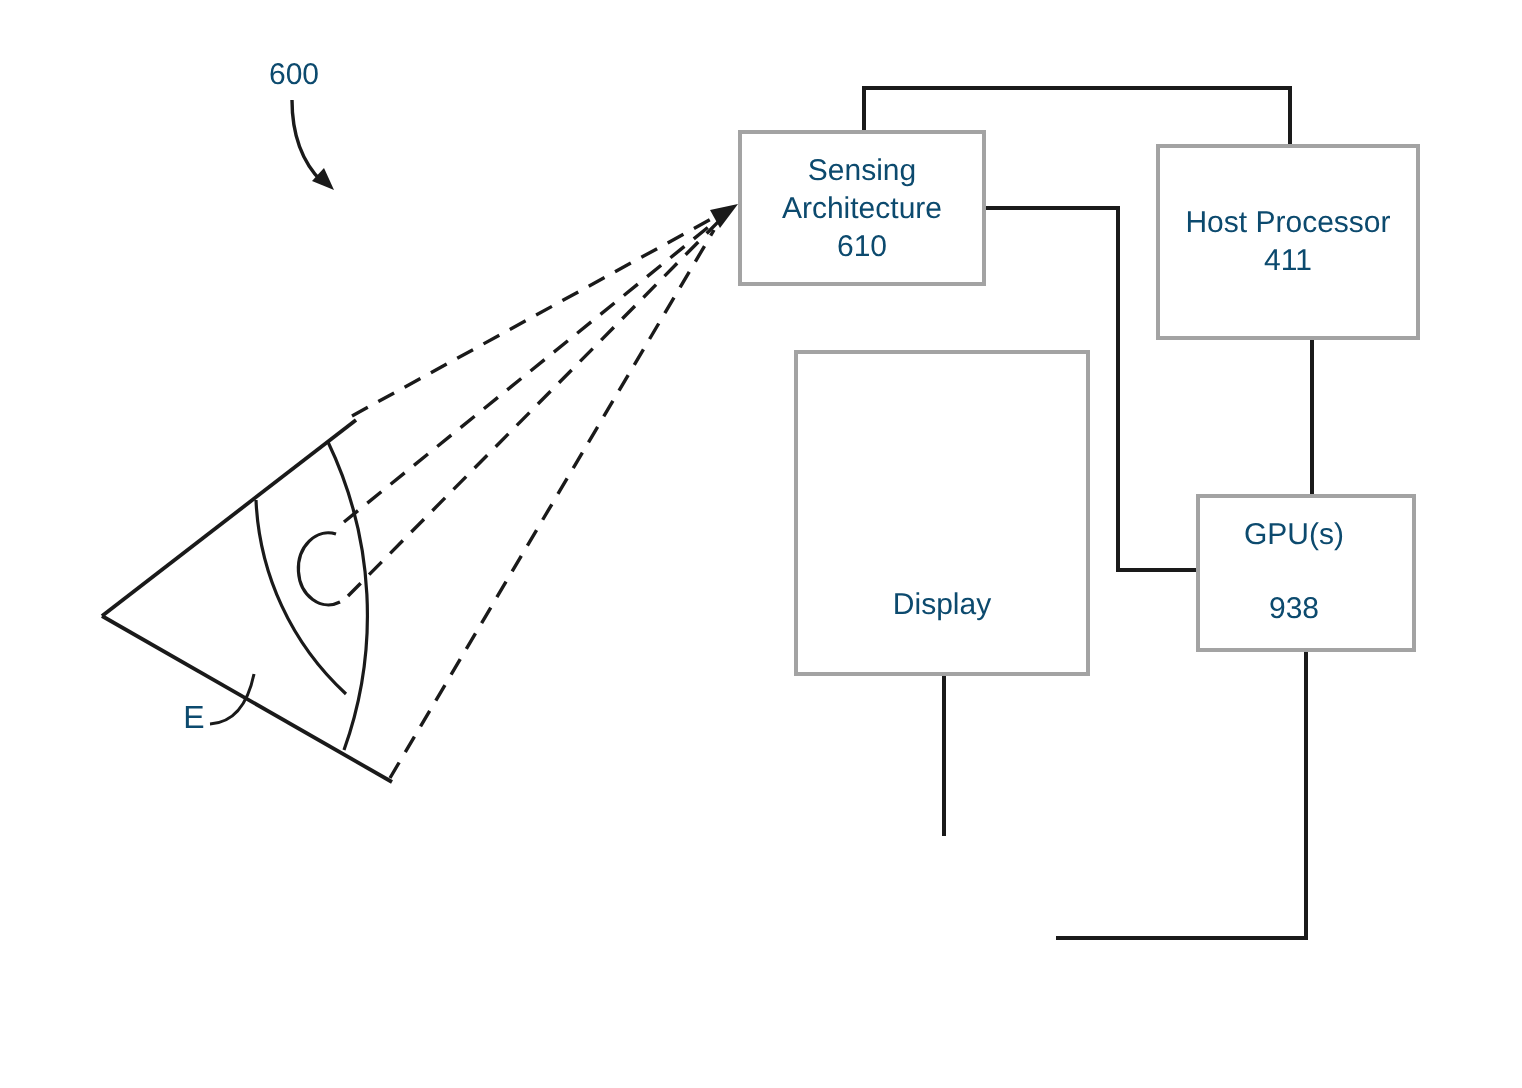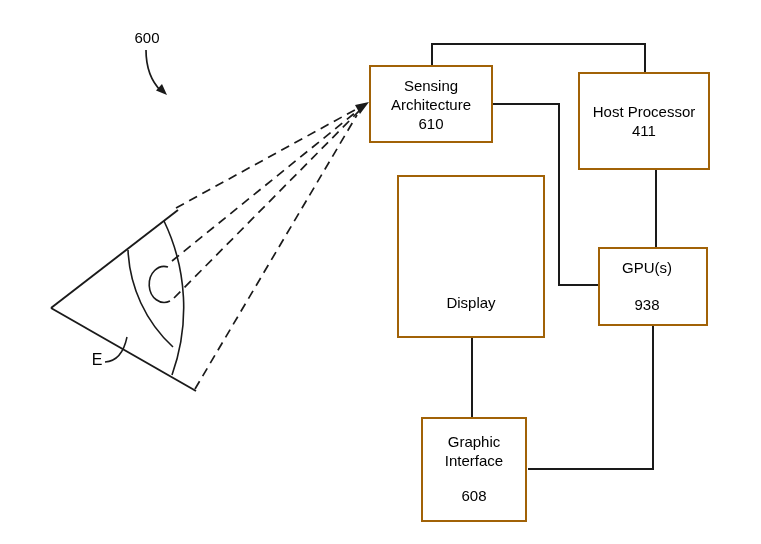--- a/index.html
+++ b/index.html
@@ -1,27 +1,27 @@
 <!DOCTYPE html>
 <html><head>
 <meta charset="utf-8">
 <style>
   html,body{margin:0;padding:0;background:#ffffff;}
   #figure{
     position:relative;
     width:761px;height:544px;
     background:#ffffff;
     font-family:"Liberation Sans", sans-serif;
-    color:#000000;
+    color:#0c4a6e;
     overflow:hidden;
   }
   #diagram-svg{position:absolute;left:0;top:0;width:761px;height:544px;}
   .box{
     position:absolute;
-    border:2px solid #a16207;
+    border:2px solid #a3a3a3;
     background:#ffffff;
     box-sizing:border-box;
     display:flex;
     flex-direction:column;
     align-items:center;
     text-align:center;
     font-size:15px;
     line-height:19px;
   }
   .box .ref{
@@ -103,21 +103,14 @@
 
   <div class="box" id="box-display">
     <span class="disp-label">Display</span>
   </div>
 
   <div class="box" id="box-gpu">
     <span>GPU(s)</span>
     <span class="ref">938</span>
   </div>
 
-  <div class="box" id="box-graphic">
-    <span>
-      <span style="display:block">Graphic</span>
-      <span style="display:block">Interface</span>
-    </span>
-    <span class="ref">608</span>
-  </div>
 
 </div>
 
 </body></html>

